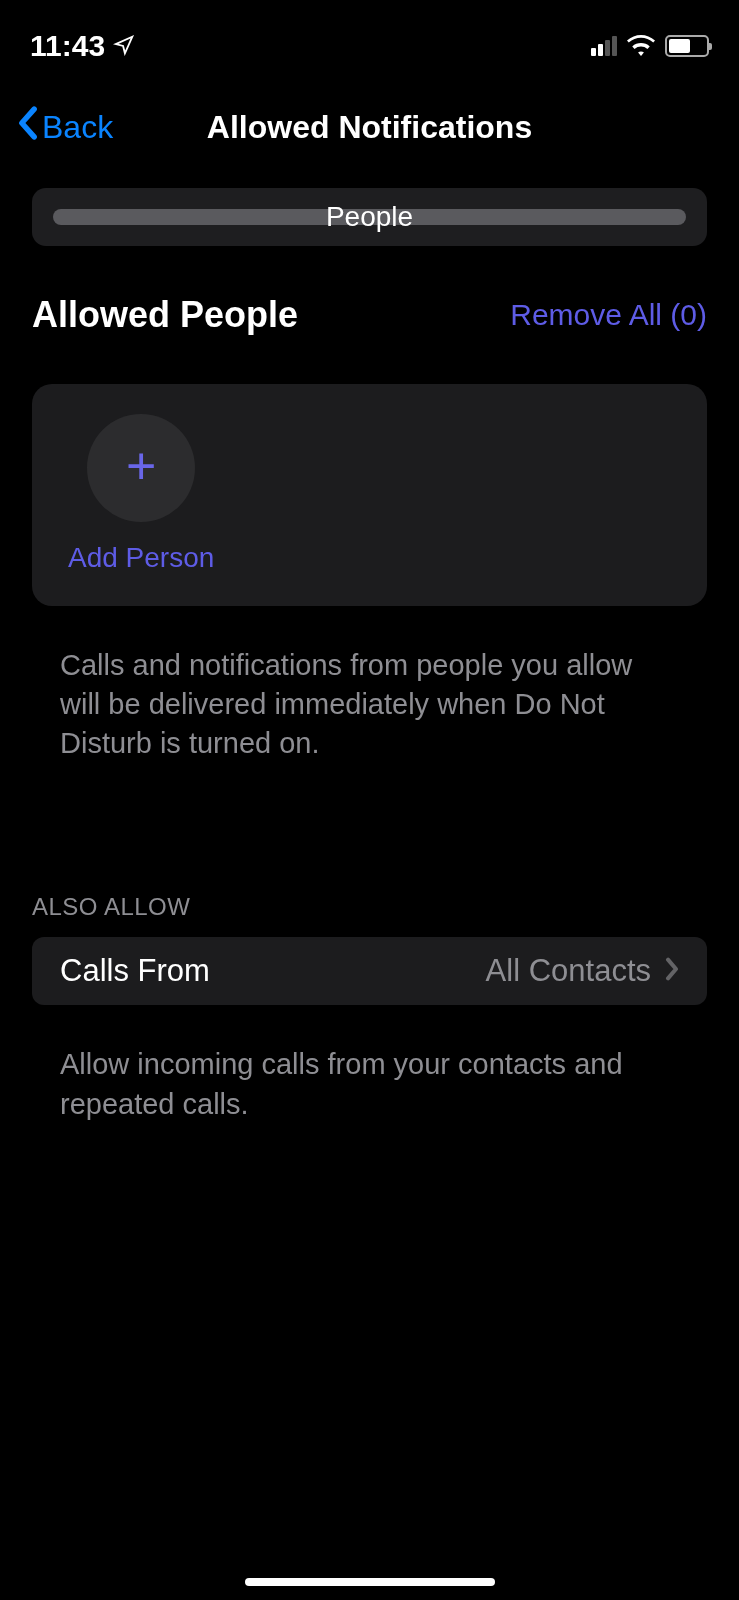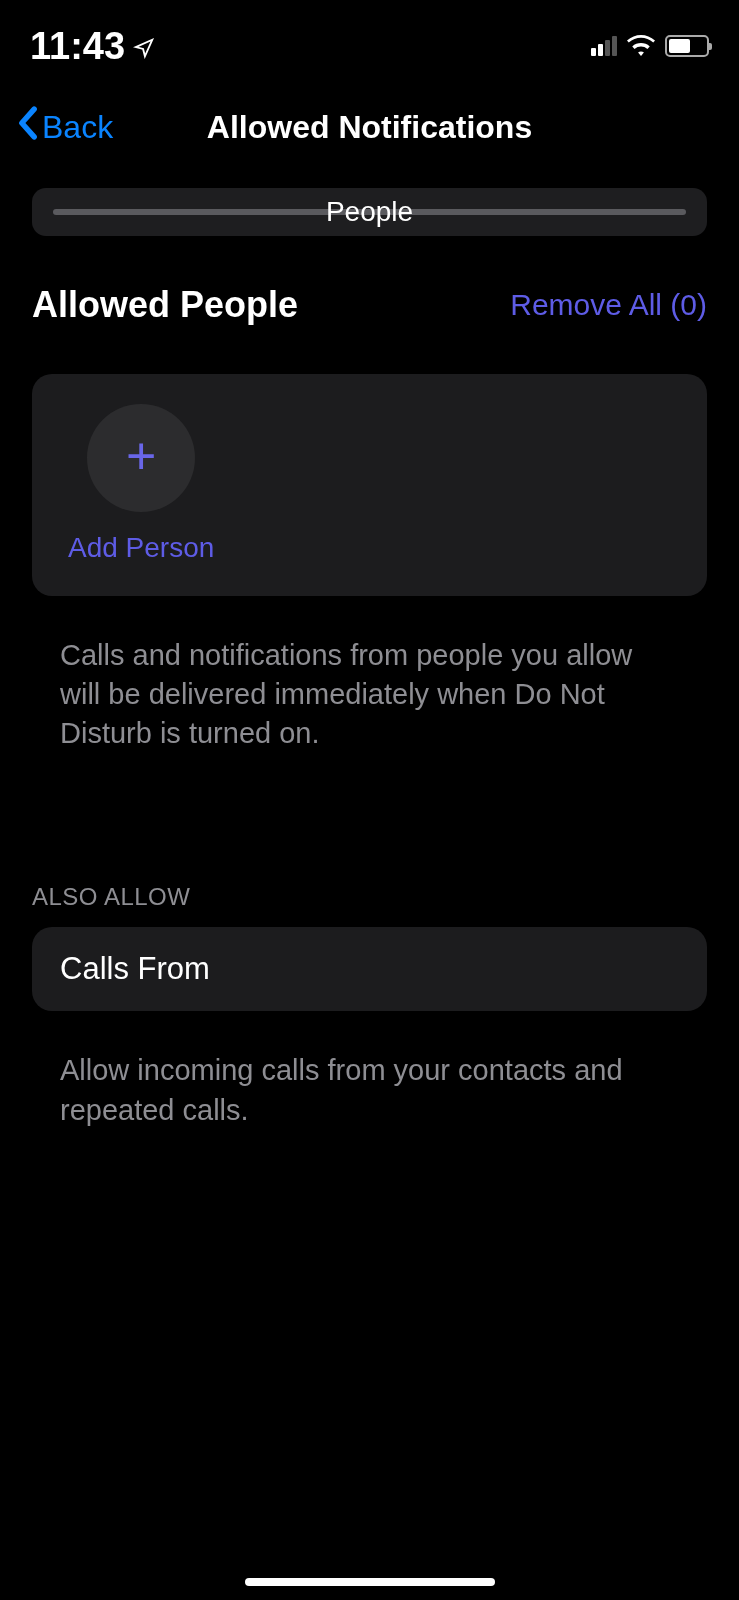--- a/index.html
+++ b/index.html
@@ -23,21 +23,21 @@
       display: flex;
       justify-content: space-between;
       align-items: center;
       padding: 22px 30px 0 30px;
       height: 70px;
     }
     .status-left {
       display: flex;
       align-items: center;
       gap: 8px;
-      font-size: 38px;
+      font-size: 30px;
       font-weight: 600;
     }
     .status-right {
       display: flex;
       align-items: center;
       gap: 10px;
     }
     .location-icon svg {
       width: 22px;
       height: 22px;
@@ -114,21 +114,21 @@
       text-align: center;
     }
     
     
     .segmented-control {
       margin: 14px 32px 0 32px;
       background: #1e1e20;
       border-radius: 14px;
       padding: 21px;
       display: flex;
-      height: 48px;
+      height: 58px;
     }
     .segment {
       flex: 1;
       display: flex;
       align-items: center;
       justify-content: center;
       font-size: 28px;
       font-weight: 500;
       border-radius: 11px;
       color: #ffffff;
@@ -201,22 +201,22 @@
     
     .list-section-label {
       padding: 130px 32px 16px 32px;
       font-size: 24px;
       letter-spacing: 0.5px;
       color: #8e8e93;
     }
     .list-row {
       margin: 0 32px;
       background: #1c1c1e;
-      border-radius: 20px;
-      padding: 24px 28px;
+      border-radius: 12px;
+      padding: 16px 28px;
       display: flex;
       align-items: center;
       justify-content: space-between;
     }
     .list-label {
       font-size: 31px;
       color: #ffffff;
     }
     .list-right {
       display: flex;
@@ -314,17 +314,25 @@
     <div class="add-label">Add Person</div>
   </div>
 </div>
 
 <div class="description">Calls and notifications from people you allow will be delivered immediately when Do Not Disturb is turned on.</div>
 
 <div class="list-section-label">ALSO ALLOW</div>
 
 <div class="list-row">
   <div class="list-label">Calls From</div>
+  <div class="list-right">
+    <div class="list-value">All Contacts</div>
+    <span class="chevron-right">
+      <svg viewBox="0 0 10 18" fill="none" stroke="#636366" stroke-width="3" stroke-linecap="round" stroke-linejoin="round">
+        <polyline points="2,2 8,9 2,16"></polyline>
+      </svg>
+    </span>
+  </div>
 </div>
 
 <div class="list-description">Allow incoming calls from your contacts and repeated calls.</div>
 
 <div class="home-indicator"></div>
 
 </body></html>

